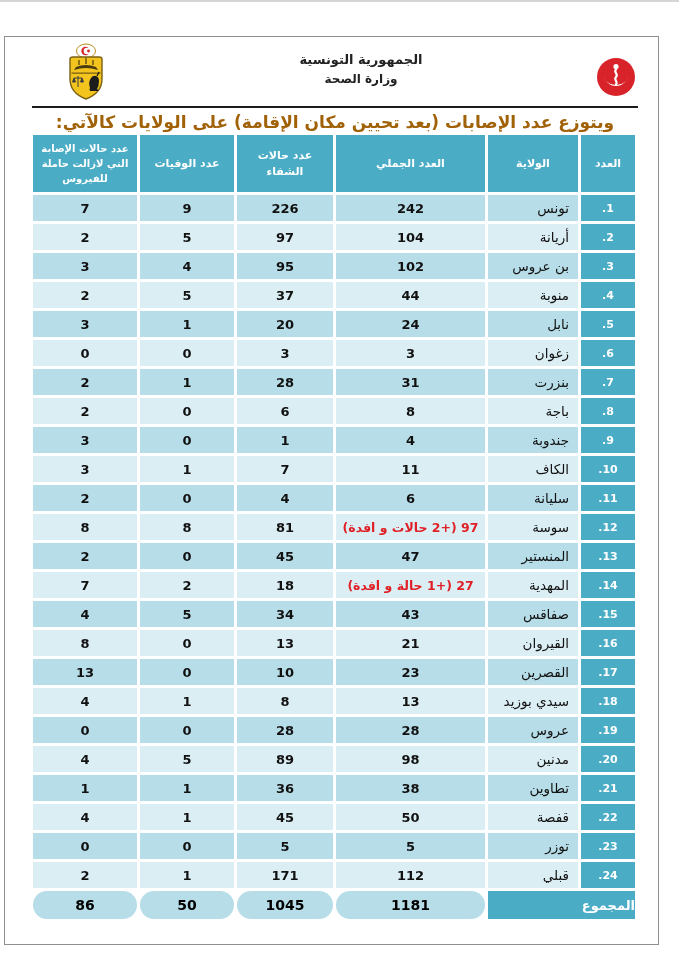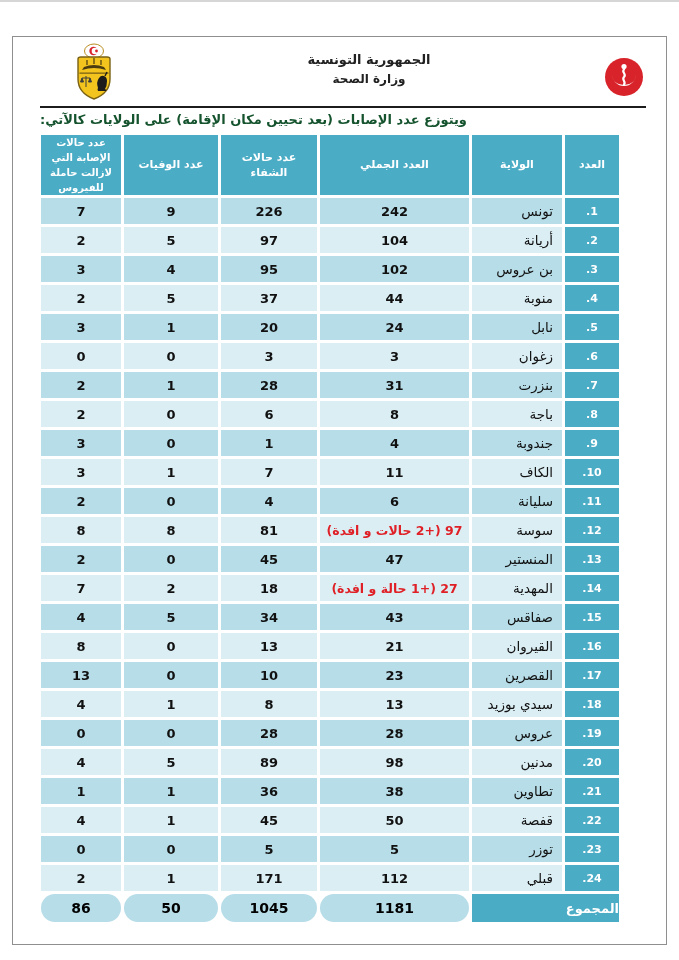--- a/index.html
+++ b/index.html
@@ -6,46 +6,46 @@
     --teal:#4BACC6;
     --row-dark:#B7DDE8;
     --row-light:#DBEEF4;
     --red:#DF2026;
     --ink:#1a1a1a;
   }
   *{box-sizing:border-box;margin:0;padding:0}
   html,body{width:679px;height:960px;background:#fff;overflow:hidden;
     font-family:"DejaVu Sans","Liberation Sans",sans-serif;color:var(--ink);}
   .top-scan-line{position:absolute;left:0;top:0;width:679px;height:2px;background:#d6d6d6;}
-  .page{position:absolute;left:12px;top:36px;width:655px;height:909px;
+  .page{position:absolute;left:4px;top:36px;width:655px;height:909px;
     border:1px solid #8f8f8f;background:#fff;}
 
   
   .hdr{position:absolute;left:0;top:0;width:100%;height:70px;}
   .coat{position:absolute;left:61px;top:6px;width:40px;height:58px;}
   .minlogo{position:absolute;left:591px;top:20px;width:40px;height:40px;}
   .hdr-text{position:absolute;left:256px;top:15px;width:200px;text-align:center;direction:rtl;}
   .hdr-line1{font-size:13px;font-weight:700;color:#222;}
   .hdr-line2{font-size:12px;font-weight:700;color:#222;margin-top:5px;}
   .rule{position:absolute;left:27px;top:69px;width:606px;height:2px;background:#1c1c1c;}
 
   
-  .intro{position:absolute;left:27px;top:74px;width:606px;direction:rtl;text-align:left;
-    font-size:13px;font-weight:600;color:#14532d;line-height:1.35;}
+  .intro{position:absolute;left:27px;top:74px;width:606px;direction:rtl;text-align:center;
+    font-size:17px;font-weight:600;color:#a16207;line-height:1.35;}
   .intro b{font-weight:800;}
 
   
   table.stats{position:absolute;left:25px;top:95px;direction:rtl;
     border-collapse:separate;border-spacing:3px;background:#fff;}
   .stats th,.stats td{vertical-align:middle;}
   .stats th{background:var(--teal);color:#fff;font-weight:700;font-size:11px;
     height:57px;text-align:center;line-height:1.4;padding:0 3px;}
   .stats th.small{font-size:10px;line-height:1.5;}
   .c-num{width:54px}.c-gov{width:90px}.c-tot{width:149px}
-  .c-rec{width:96px}.c-dth{width:94px}.c-car{width:80px}
+  .c-rec{width:96px}.c-dth{width:94px}.c-car{width:104px}
   .stats td{height:26px;font-size:13px;}
   tr.dark td{background:var(--row-dark);}
   tr.light td{background:var(--row-light);}
   td.num{background:var(--teal)!important;color:#fff;font-weight:700;font-size:11px;
     text-align:center;direction:ltr;}
   td.gov{text-align:right;padding:0 9px;font-size:13.5px;color:#111;}
   td.val{text-align:center;font-weight:600;font-size:13px;color:#111;direction:rtl;}
   td.val.red{color:var(--red);font-weight:700;font-size:12.5px;}
   tr.totalrow td{height:28px;}
   td.total-label{background:var(--teal);color:#fff;font-weight:700;font-size:13px;text-align:right;}

